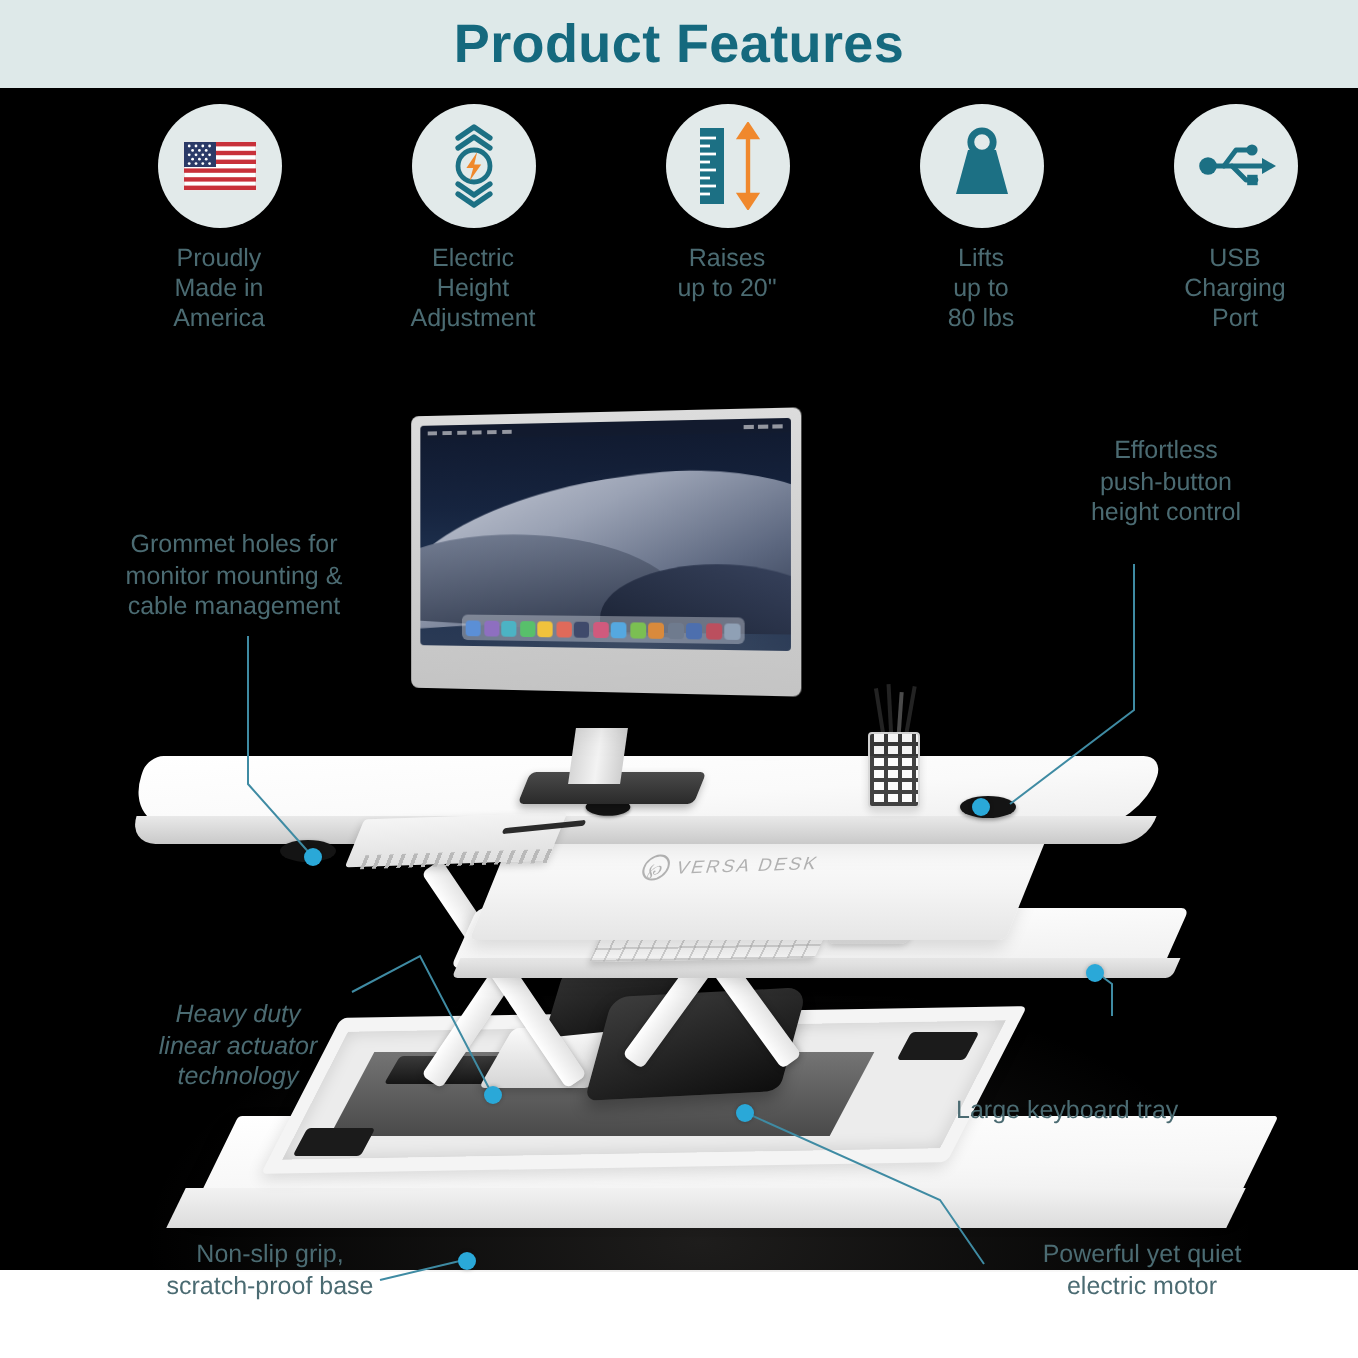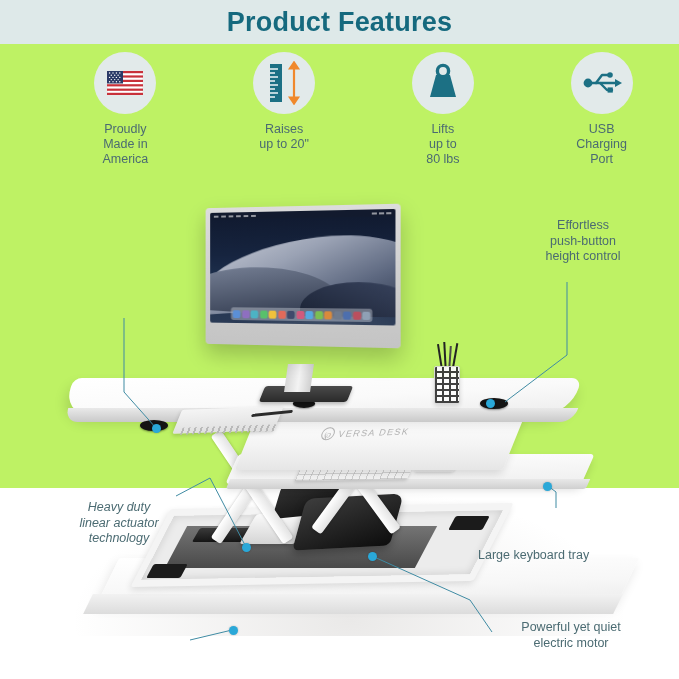--- a/index.html
+++ b/index.html
@@ -2,21 +2,21 @@
 <html><head>
 <meta charset="utf-8">
 <style>
   * { box-sizing: border-box; margin: 0; padding: 0; }
   html, body {
     width: 679px; height: 679px;
     background: #ffffff;
     font-family: "Liberation Sans", sans-serif;
     overflow: hidden;
   }
-  #page { position: relative; width: 679px; height: 488px; background: #bef264; }
+  #page { position: relative; width: 679px; height: 635px; background: #000000; }
 
   
   .header {
     position: absolute; left: 0; top: 0; width: 679px; height: 44px;
     background: #dee9e9;
     display: flex; align-items: center; justify-content: center;
   }
   .header-title {
     color: #15697e; font-size: 27px; font-weight: bold; letter-spacing: .2px;
   }
@@ -350,20 +350,37 @@
               <circle cx="10.4" cy="11.8" r=".7"></circle>
               <circle cx="13.8" cy="11.8" r=".7"></circle>
           </g>
         </svg>
       </div>
       <div class="feature-label">Proudly
 Made in
 America</div>
     </div>
 
+    <div class="feature">
+      <div class="badge">
+        <svg width="34" height="44" viewBox="0 0 34 44">
+          <g stroke="#1c7084" stroke-width="2.6" fill="none" stroke-linecap="round" stroke-linejoin="round">
+            <polyline points="9,8 17,2.5 25,8"></polyline>
+            <polyline points="9,13 17,7.5 25,13"></polyline>
+            <polyline points="9,31 17,36.5 25,31"></polyline>
+            <polyline points="9,36 17,41.5 25,36"></polyline>
+          </g>
+          <circle cx="17" cy="22" r="8" fill="none" stroke="#1c7084" stroke-width="2.4"></circle>
+          <polygon points="18.6,15 13.2,23 16.6,23 14.8,29.5 20.6,21.2 17.1,21.2" fill="#f0882c"></polygon>
+        </svg>
+      </div>
+      <div class="feature-label">Electric
+Height
+Adjustment</div>
+    </div>
 
     <div class="feature">
       <div class="badge">
         <svg width="40" height="44" viewBox="0 0 40 44">
           <rect x="6" y="3" width="12" height="38" fill="#1c7084"></rect>
           <g stroke="#ffffff" stroke-width="1.4">
             <line x1="6" y1="8" x2="14" y2="8"></line>
             <line x1="6" y1="12" x2="11" y2="12"></line>
             <line x1="6" y1="16" x2="14" y2="16"></line>
             <line x1="6" y1="20" x2="11" y2="20"></line>
@@ -522,23 +539,28 @@
     </g>
   </svg>
 
   <div class="dot" style="left:152px; top:424px;"></div>
   <div class="dot" style="left:486px; top:399px;"></div>
   <div class="dot" style="left:242px; top:543px;"></div>
   <div class="dot" style="left:543px; top:482px;"></div>
   <div class="dot" style="left:229px; top:626px;"></div>
   <div class="dot" style="left:368px; top:552px;"></div>
 
+  <div class="callout c-grommet">Grommet holes for
+monitor mounting &amp;
+cable management</div>
   <div class="callout c-push">Effortless
 push-button
 height control</div>
   <div class="callout c-actuator">Heavy duty
 linear actuator
 technology</div>
   <div class="callout c-keyboard">Large keyboard tray</div>
+  <div class="callout c-nonslip">Non-slip grip,
+scratch-proof base</div>
   <div class="callout c-motor">Powerful yet quiet
 electric motor</div>
 
 </div>
 
 </body></html>

